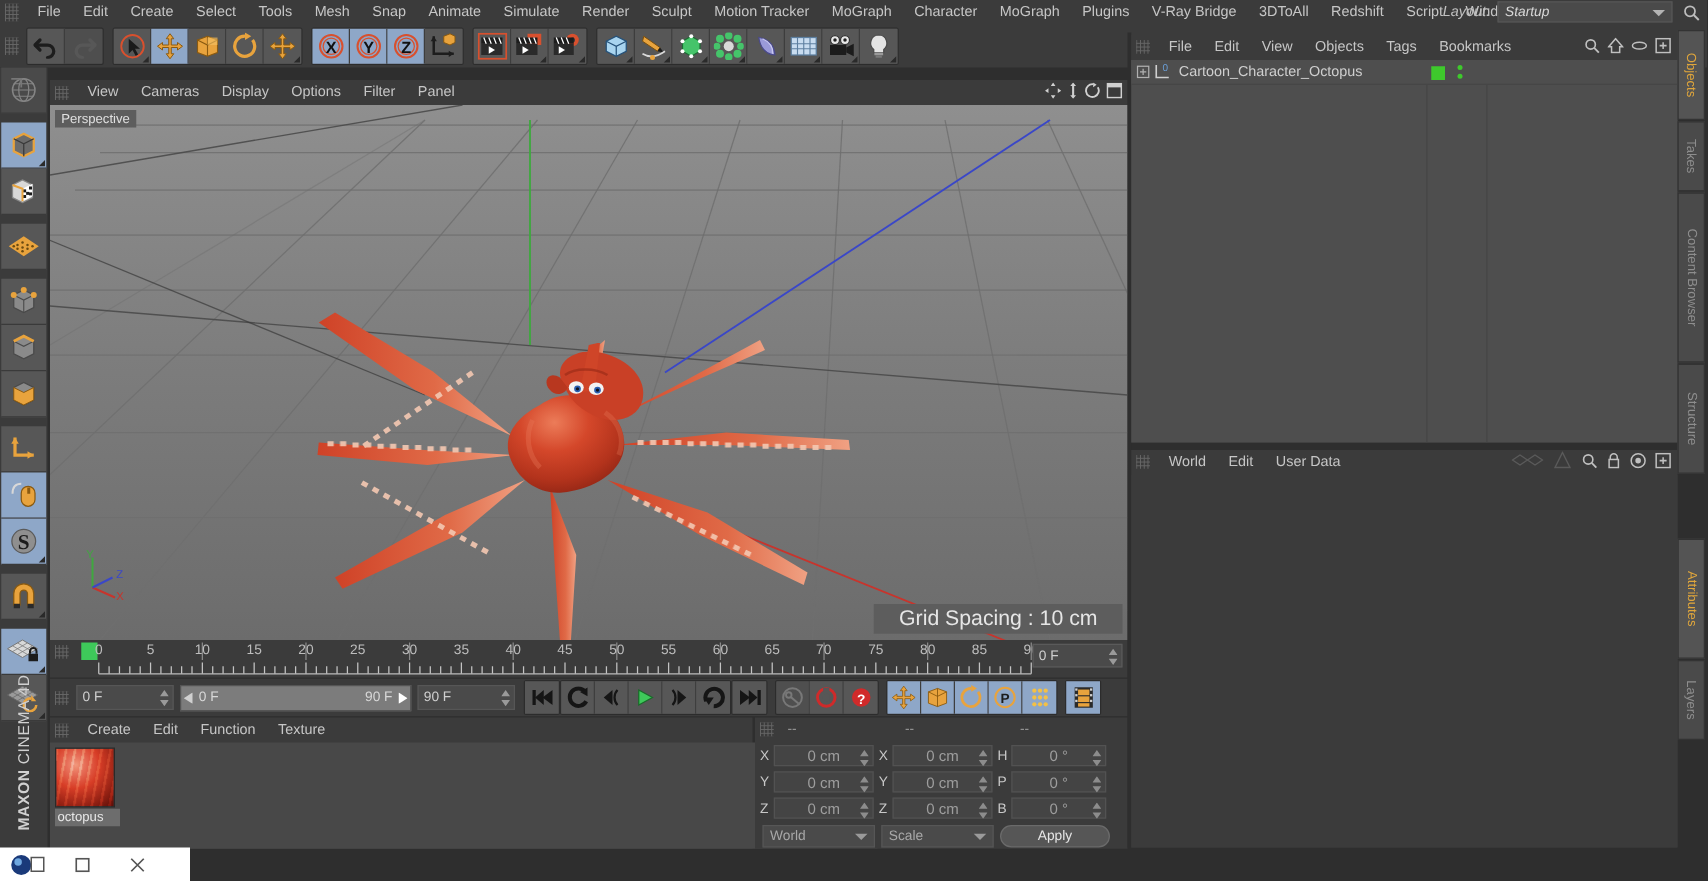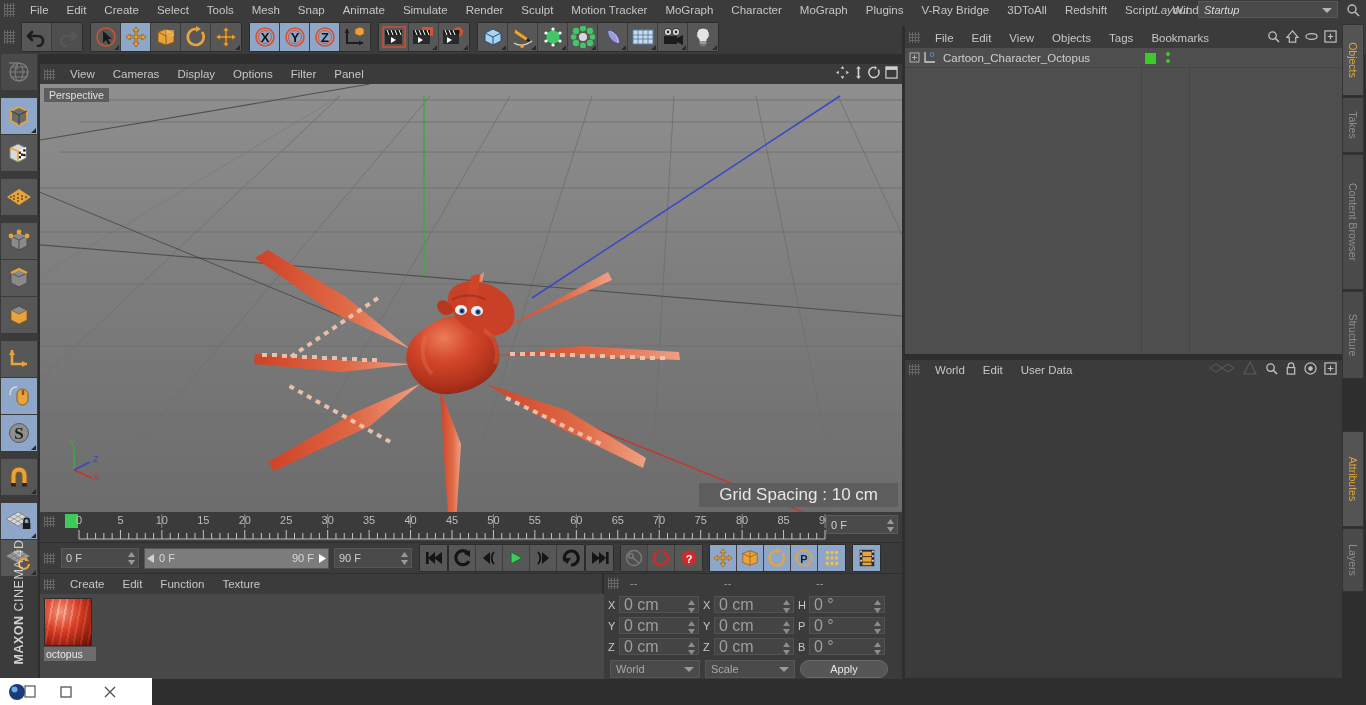--- a/index.html
+++ b/index.html
@@ -174,21 +174,21 @@
   }
 
   
   #coord{ position:absolute; left:604px; top:574px; width:298px; height:105px; background:#3b3b3b;}
   #coord-head{ height:19px; display:flex; align-items:center; position:relative;}
   .coord-dash{ position:absolute; color:#9a9a9a; font-size:11px; top:3px;}
   .coord-row{ display:flex; align-items:center; height:19px; margin-top:2px; padding-left:4px; }
   .axis-lbl{ width:11px; color:#c8c8c8; font-size:11px; }
   .coord-in{
     height:17px; background:#444; border:1px solid #525252; color:#9e9e9e;
-    display:flex; align-items:center; padding:0 4px; font-size:16px; position:relative;
+    display:flex; align-items:center; padding:0 4px; font-size:12px; position:relative;justify-content:center;
   }
   .c-w1{ width:80px; } .c-w2{ width:80px; } .c-w3{ width:76px; }
   #coord-bottom{ display:flex; align-items:center; gap:5px; padding-left:6px; margin-top:4px; }
   .drop{
     height:18px; background:#4a4a4a; border:1px solid #565656; color:#a8a8a8;
     display:flex; align-items:center; padding:0 5px; font-size:11px; position:relative; width:90px;
   }
   .drop .caret{ position:absolute; right:5px; top:6px;
     border-left:5px solid transparent; border-right:5px solid transparent; border-top:5px solid #9a9a9a;}
   #apply-btn{

